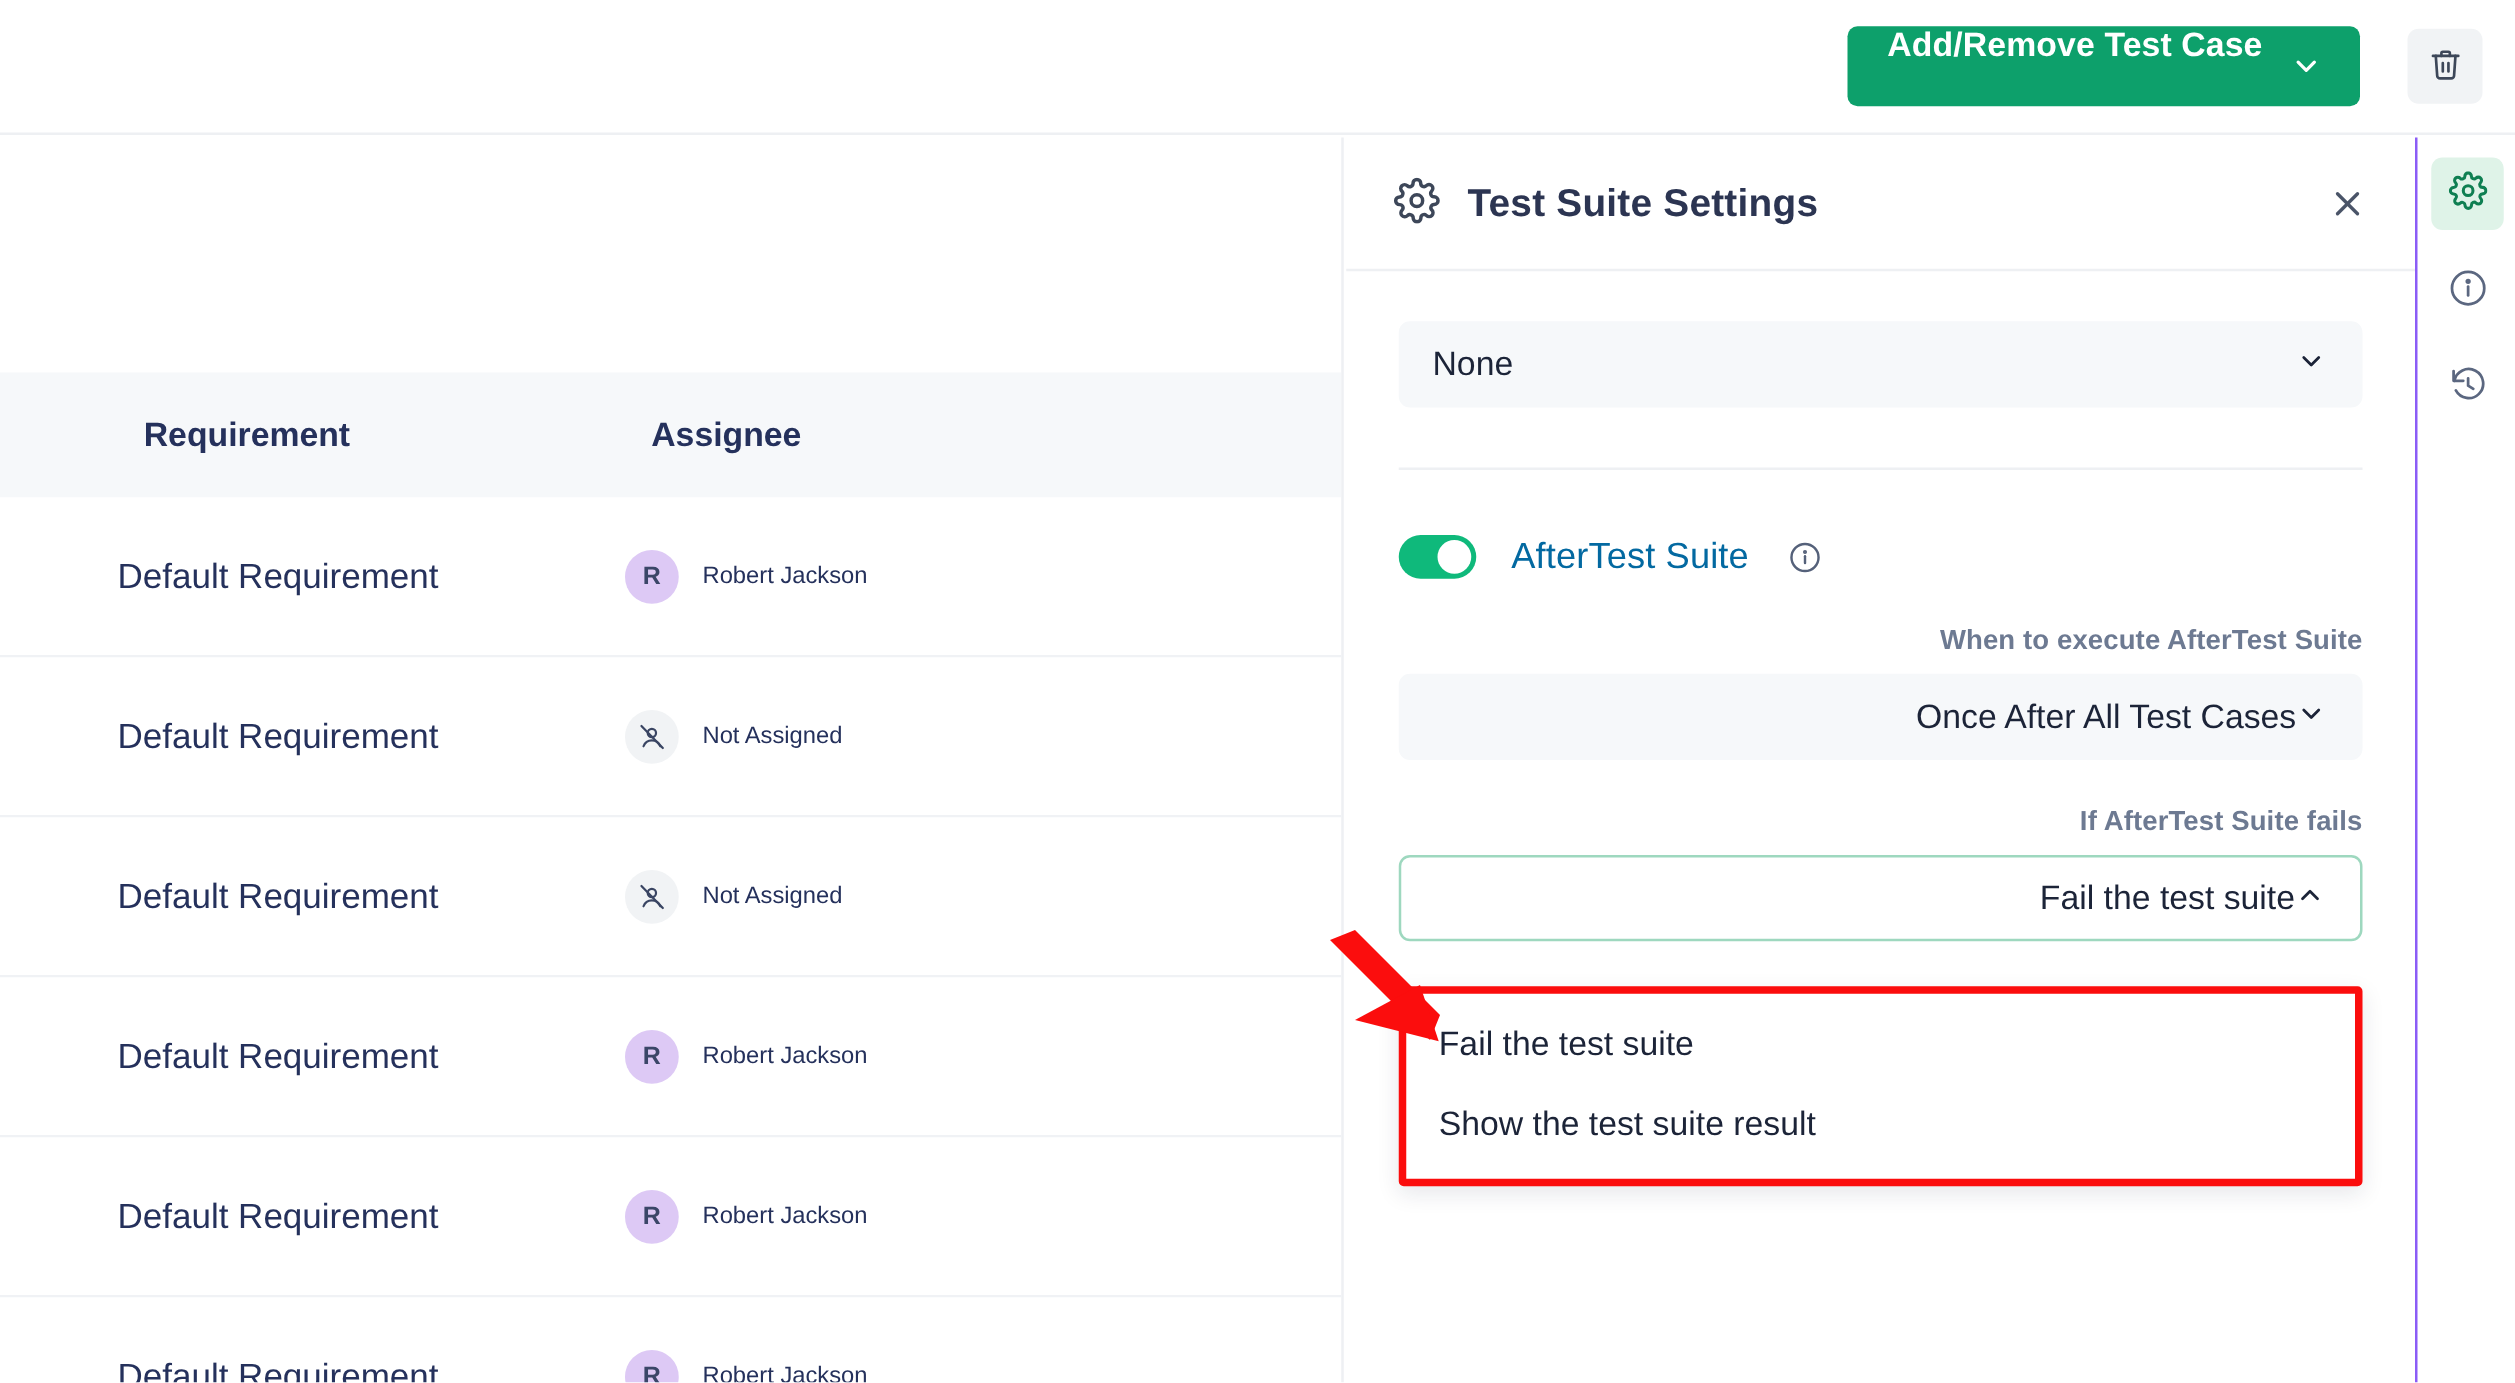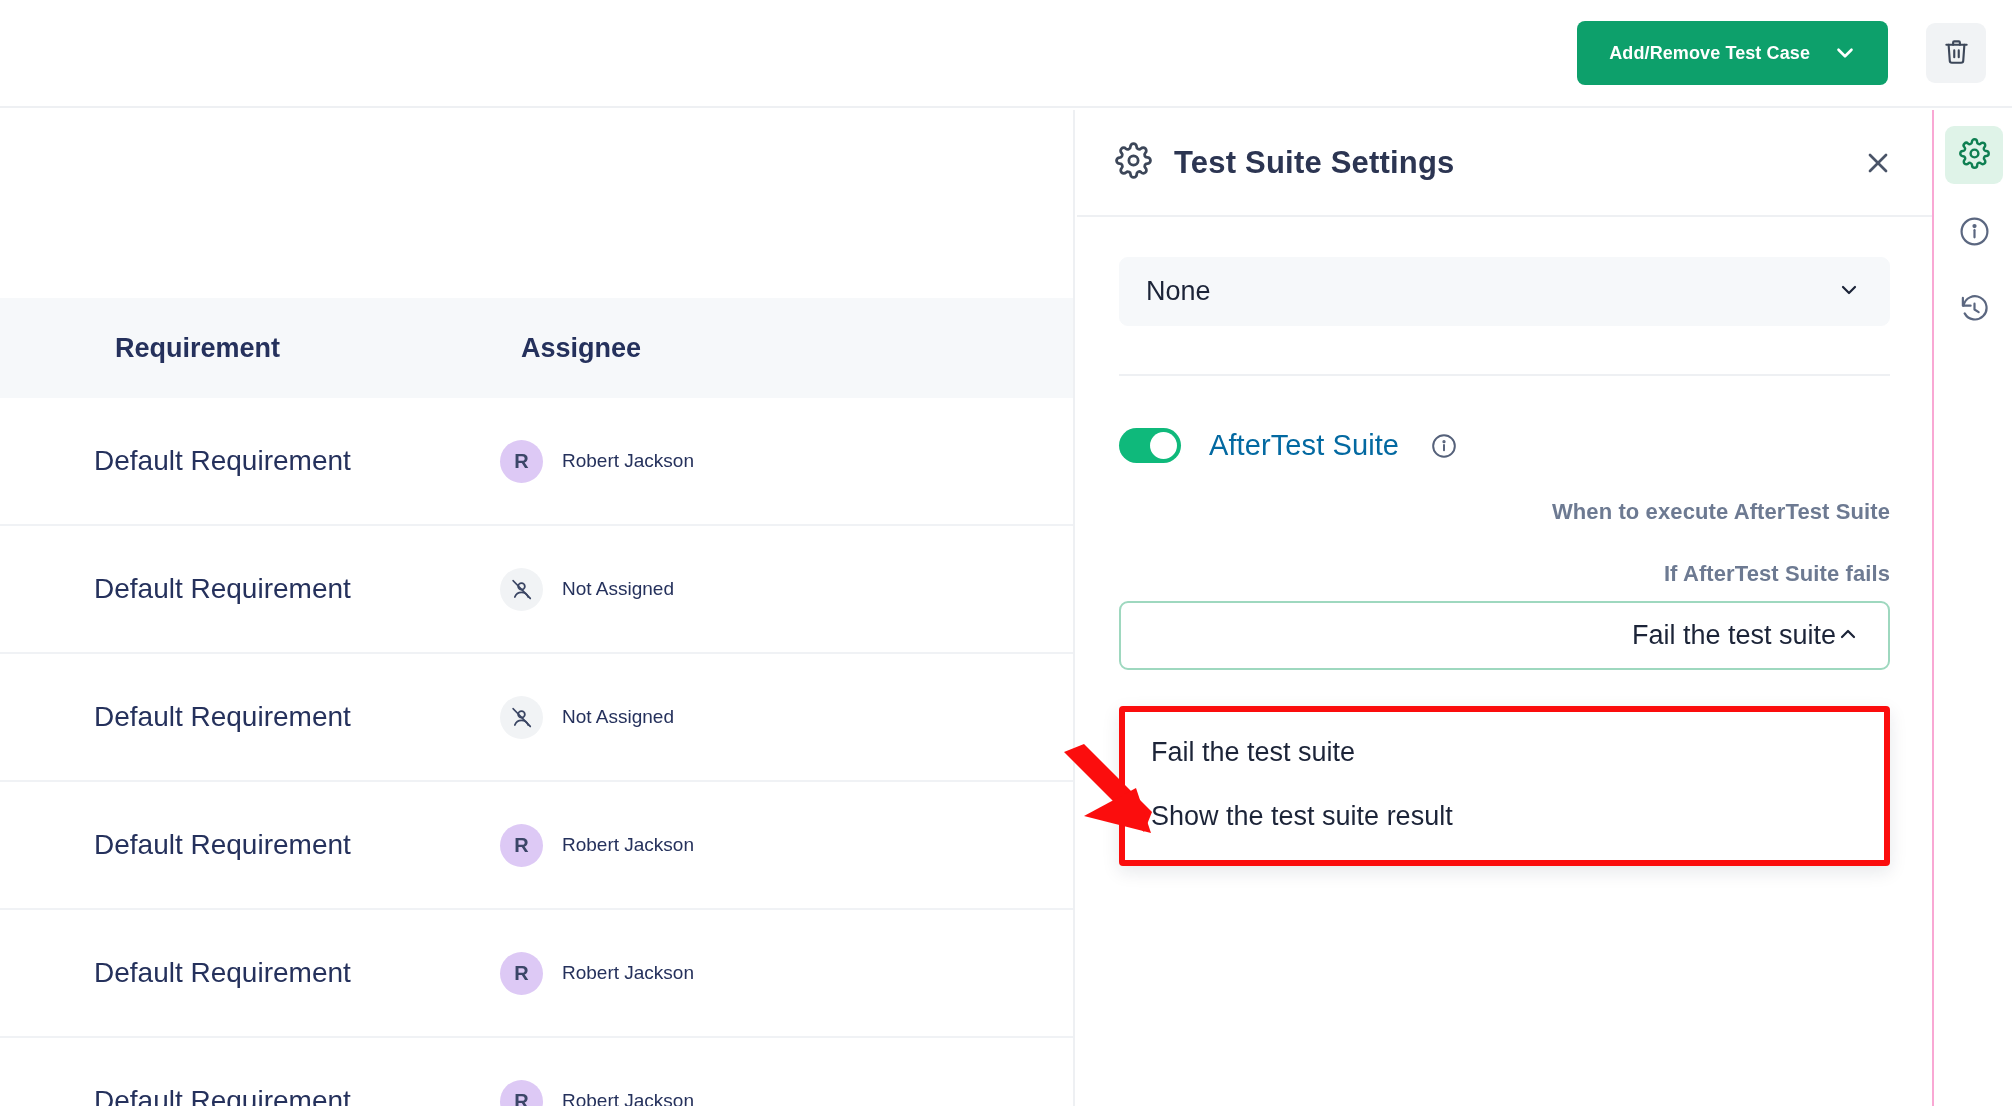--- a/index.html
+++ b/index.html
@@ -15,23 +15,23 @@
   
   .topbar {
     position: absolute; left: 0; top: 0; width: 2012px; height: 108px;
     background: #ffffff; border-bottom: 2px solid #eef0f3;
     display: flex; align-items: center; justify-content: flex-end;
     padding-right: 26px;
   }
   .btn-primary {
     height: 64px; background: #0da06b; color: #fff;
     border: none; border-radius: 8px;
-    display: flex; align-items: center; gap: 22px;
+    display: flex; gap: 22px;
     padding: 0 30px 0 32px;
-    font-size: 18px; font-weight: 700; letter-spacing: .1px;
+    font-size: 27px; font-weight: 700; letter-spacing: .1px;
     cursor: pointer;
   }
   .btn-primary .chev { display:flex; align-items:center; }
   .icon-btn-square {
     width: 60px; height: 60px; margin-left: 38px;
     background: #f1f3f5; border: none; border-radius: 9px;
     display: flex; align-items: center; justify-content: center;
     cursor: pointer;
   }
 
@@ -74,21 +74,21 @@
     background: #f1f3f5;
     display: flex; align-items: center; justify-content: center;
     flex: none;
   }
   .asg-name { font-size: 19px; color: #25315c; }
 
   
   .panel {
     position: absolute; left: 1077px; top: 110px;
     width: 857px; height: 996px; background: #fff;
-    border-right: 2px solid #f9a8d4;
+    border-right: 2px solid #8b5cf6;
   }
   .panel-head {
     height: 107px; display: flex; align-items: center;
     padding: 0 38px 0 38px; border-bottom: 2px solid #eef0f3;
   }
   .panel-title {
     font-size: 31px; font-weight: 700; color: #2c3552;
     margin-left: 22px; flex: 1; letter-spacing: .2px;
   }
   .close-x { cursor: pointer; display:flex; }
@@ -294,20 +294,28 @@
           <svg width="26" height="26" viewBox="0 0 24 24" fill="none" stroke="#55617a" stroke-width="1.8" stroke-linecap="round" stroke-linejoin="round">
               <circle cx="12" cy="12" r="10"></circle>
               <line x1="12" y1="11" x2="12" y2="16"></line>
               <circle cx="12" cy="8" r=".6" fill="#55617a"></circle>
             </svg>
         </span>
       </div>
 
       <div class="group">
         <div class="field-label">When to execute AfterTest Suite</div>
+        <div class="select">
+          <span class="val">Once After All Test Cases</span>
+          <span>
+            <svg width="24" height="24" viewBox="0 0 24 24" fill="none" stroke="#1c2438" stroke-width="2.2" stroke-linecap="round" stroke-linejoin="round">
+                <polyline points="6 9 12 15 18 9"></polyline>
+              </svg>
+          </span>
+        </div>
       </div>
 
       <div class="group">
         <div class="field-label">If AfterTest Suite fails</div>
         <div class="select open-sel">
           <span class="val">Fail the test suite</span>
           <span>
             <svg width="24" height="24" viewBox="0 0 24 24" fill="none" stroke="#1c2438" stroke-width="2.2" stroke-linecap="round" stroke-linejoin="round">
                 <polyline points="18 15 12 9 6 15"></polyline>
               </svg>

